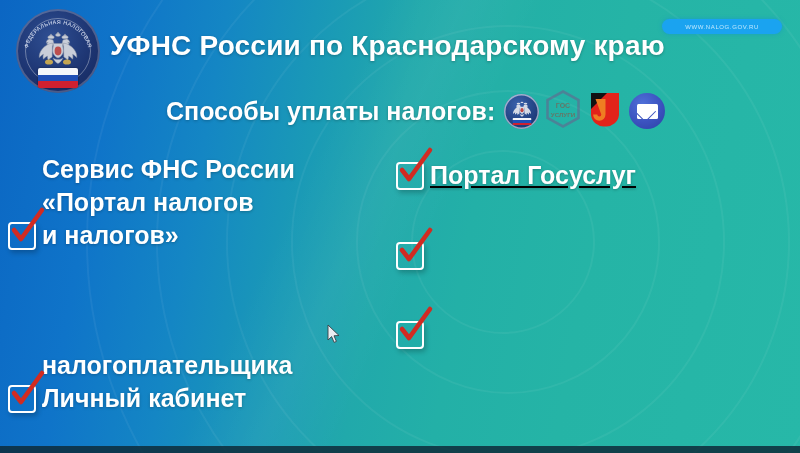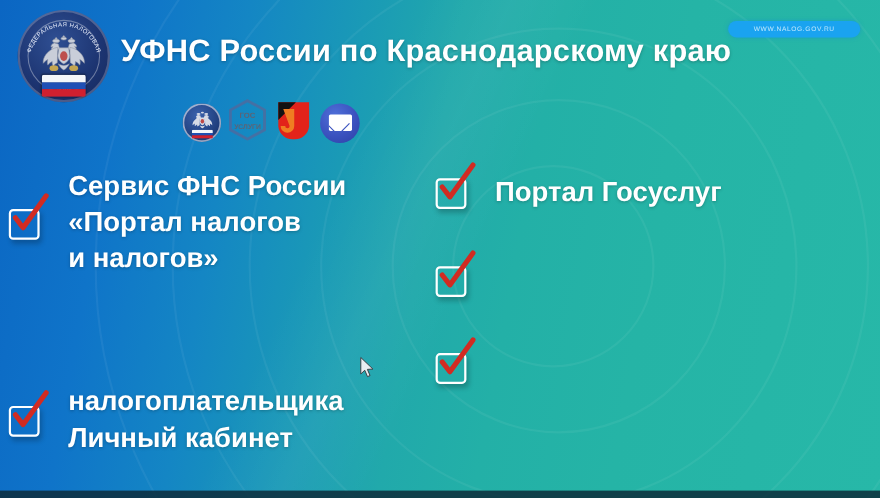--- a/index.html
+++ b/index.html
@@ -229,26 +229,26 @@
     border-bottom: 1.6px solid #3b52bf;
     transform: rotate(45deg) scale(1.02);
     transform-origin: center;
   }
 
   
   .col {
     position: absolute;
   }
   .col-left  { left: 8px;  top: 152px; width: 380px; }
-  .col-right { left: 396px; top: 152px; width: 400px; }
+  .col-right { left: 396px; top: 152px; width: 400px; text-decoration: underline; }
 
   .item {
     display: flex;
-    align-items: center;
-    gap: 24px;
+    align-items: flex-end;
+    gap: 4px;
   }
   .item.l1 { margin-top: 0px; }
   .item.l2 { margin-top: 96px; }
   .item.r1 { margin-top: 5px; }
   .item.r2 { margin-top: 45px; }
   .item.r3 { margin-top: 44px; }
 
   .checkbox {
     position: relative;
     width: 30px;
@@ -358,20 +358,21 @@
         <div class="w"></div>
           <div class="b"></div>
           <div class="r"></div>
       </div>
     </div>
   </div>
 
   <div class="title">УФНС России по Краснодарскому краю</div>
 
   <div class="subtitle-row">
+    <div class="subtitle">Способы уплаты налогов:</div>
     <div class="pay-icons">
 
       <div class="pay-icon">
         <div class="ico-fns">
           <svg class="mini-eagle" viewBox="0 0 22 17">
             <g fill="#d6dbe6">
               <ellipse cx="7.5" cy="2.6" rx="1.8" ry="0.9"></ellipse>
               <ellipse cx="14.5" cy="2.6" rx="1.8" ry="0.9"></ellipse>
               <ellipse cx="11" cy="1.4" rx="1.4" ry="0.7"></ellipse>
               <path d="M7 3.6 c-1.3 0.4 -2 1.3 -1.8 2.2 l1.1 -0.2 l-0.9 0.8 c0.3 0.6 1.1 0.9 1.8 0.8 l1 -1 l0.2 1.4 l1.4 -0.9 l-0.7 -2.6 z"></path>

